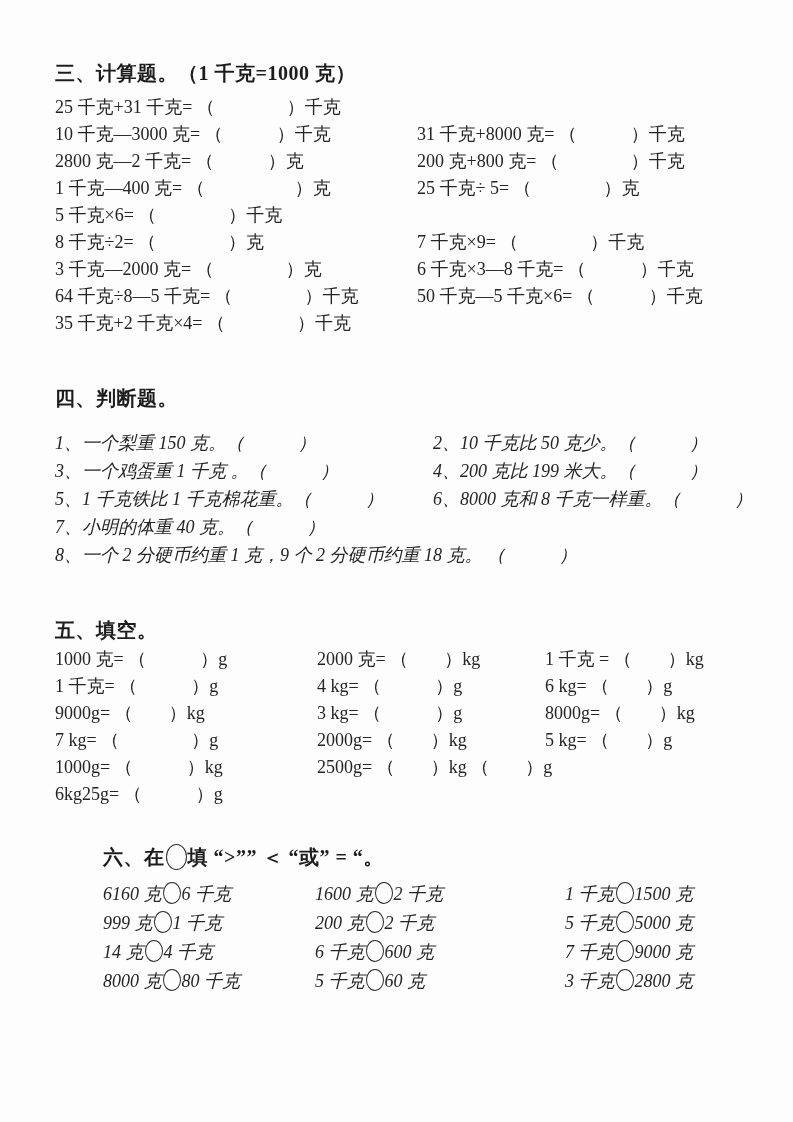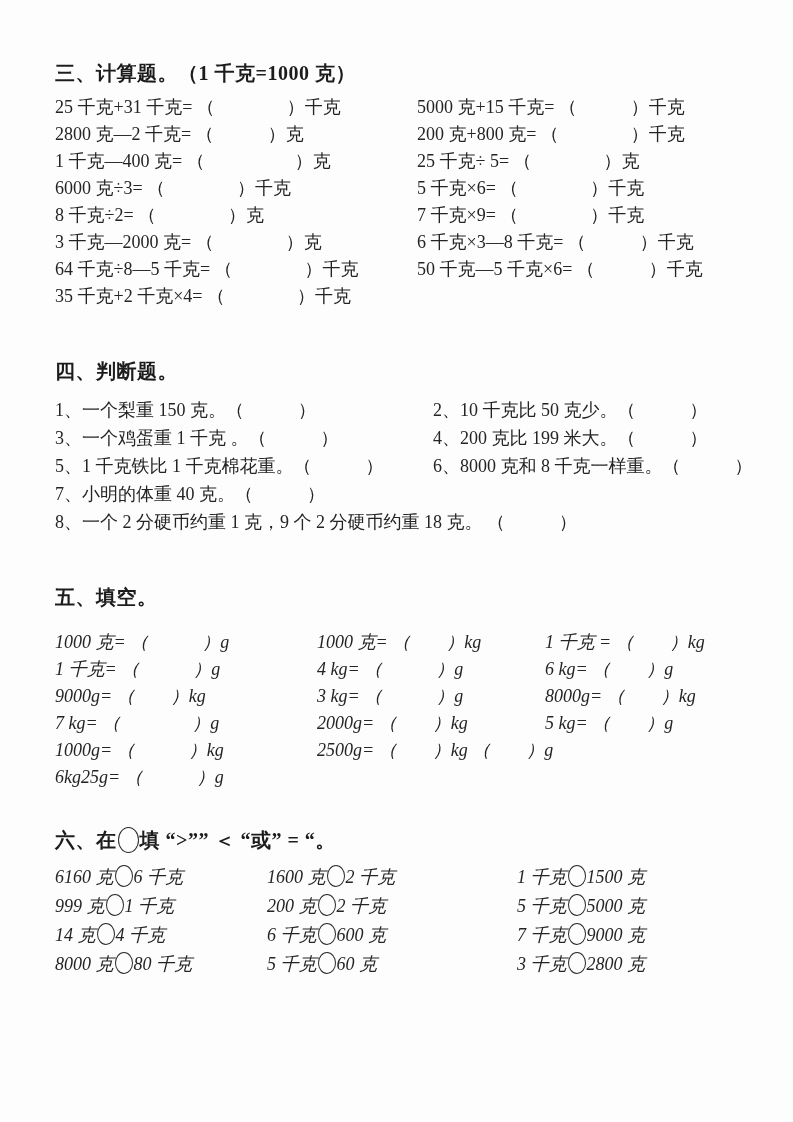--- a/index.html
+++ b/index.html
@@ -13,30 +13,30 @@
     margin:0; font-size:20px; font-weight:bold; color:#1c1c1c;
     line-height:30px; letter-spacing:0.5px;
   }
   .rows { font-size:18px; }
   
   .sec-calc .rows { margin-top:6px; }
   .calc-row { display:grid; grid-template-columns:362px 1fr; line-height:27px; }
   .calc-row .cell { white-space:nowrap; }
   
   .sec-judge { margin-top:46px; }
-  .sec-judge .rows { margin-top:10px; }
+  .sec-judge .rows { margin-top:16px;font-style:italic; }
   .judge-row { display:grid; grid-template-columns:378px 1fr; line-height:28px; }
   .judge-row .cell { white-space:nowrap; }
   
   .sec-fill { margin-top:46px; }
-  .sec-fill .rows { margin-top:17px;font-style:italic; }
+  .sec-fill .rows { margin-top:1px; }
   .fill-row { display:grid; grid-template-columns:262px 228px 1fr; line-height:27px; }
   .fill-row .cell { white-space:nowrap; }
   
-  .sec-compare { margin-top:34px; }
+  .sec-compare { margin-top:34px;margin-left:48px; }
   .sec-compare .rows { margin-top:8px; }
   .compare-row { display:grid; grid-template-columns:212px 250px 1fr; line-height:29px;font-style:italic; }
   .compare-item { white-space:nowrap; }
   .circle {
     display:inline-block; width:18px; height:22px;
     border:1.6px solid #2a2a2a; border-radius:50%;
     vertical-align:-4px; margin:0 1px; box-sizing:border-box;
   }
   .heading-circle { width:21px; height:26px; vertical-align:-6px; }
 </style>
@@ -44,32 +44,34 @@
 <body>
 
 <div class="page">
   <div class="content">
 
     <section class="sec-calc">
       <h2 class="heading">三、计算题。（1 千克=1000 克）</h2>
       <div class="rows">
           <div class="calc-row">
             <span class="cell">25 千克+31 千克= （　　　　）千克</span>
-            <span class="cell">5000 克+15 千克= （　　　）千克</span>
+          </div>
+          <div class="calc-row">
+            <span class="cell">10 千克—3000 克= （　　　）千克</span>
+            <span class="cell">31 千克+8000 克= （　　　）千克</span>
           </div>
           <div class="calc-row">
             <span class="cell">2800 克—2 千克= （　　　）克</span>
             <span class="cell">200 克+800 克= （　　　　）千克</span>
           </div>
           <div class="calc-row">
             <span class="cell">1 千克—400 克= （　　　　　）克</span>
             <span class="cell">25 千克÷ 5= （　　　　）克</span>
           </div>
           <div class="calc-row">
-            <span class="cell">6000 克÷3= （　　　　）千克</span>
             <span class="cell">5 千克×6= （　　　　）千克</span>
           </div>
           <div class="calc-row">
             <span class="cell">8 千克÷2= （　　　　）克</span>
             <span class="cell">7 千克×9= （　　　　）千克</span>
           </div>
           <div class="calc-row">
             <span class="cell">3 千克—2000 克= （　　　　）克</span>
             <span class="cell">6 千克×3—8 千克= （　　　）千克</span>
           </div>
@@ -108,21 +110,21 @@
             <span class="cell"></span>
           </div>
         </div>
     </section>
 
     <section class="sec-fill">
       <h2 class="heading">五、填空。</h2>
       <div class="rows">
           <div class="fill-row">
             <span class="cell">1000 克= （　　　）g</span>
-            <span class="cell">1000 克= （　　）kg</span>
+            <span class="cell">2000 克= （　　）kg</span>
             <span class="cell">1 千克 = （　　）kg</span>
           </div>
           <div class="fill-row">
             <span class="cell">1 千克= （　　　）g</span>
             <span class="cell">4 kg= （　　　）g</span>
             <span class="cell">6 kg= （　　）g</span>
           </div>
           <div class="fill-row">
             <span class="cell">9000g= （　　）kg</span>
             <span class="cell">3 kg= （　　　）g</span>

